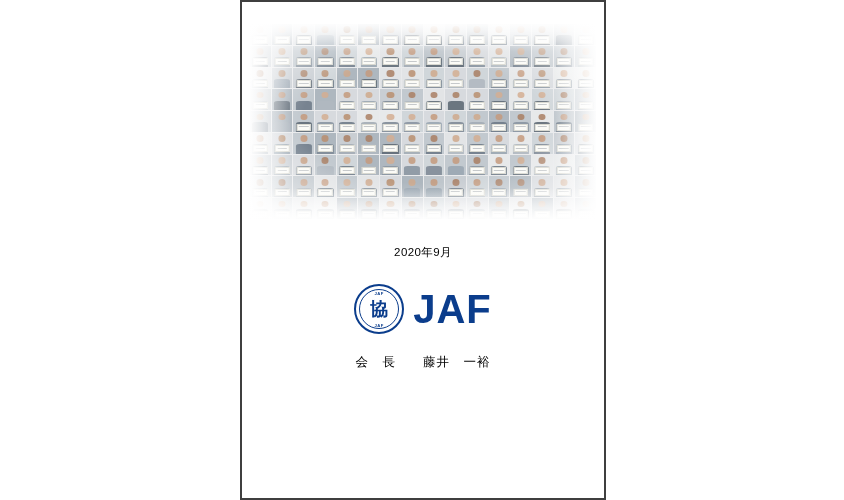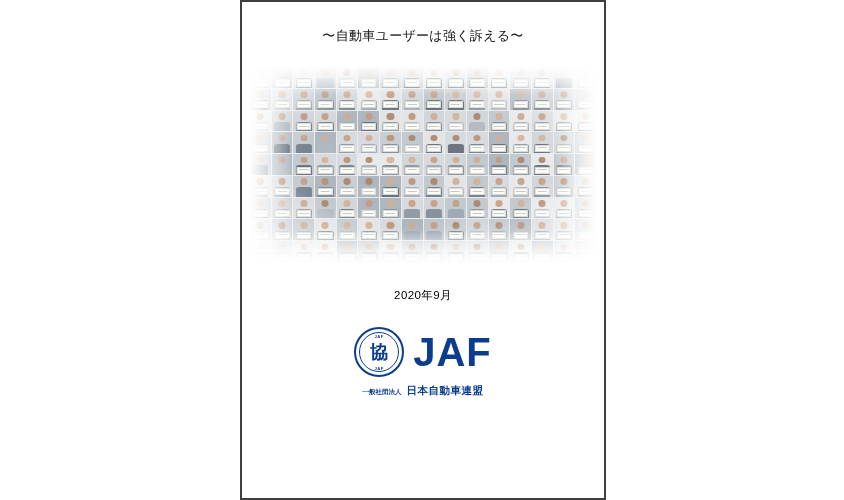--- a/index.html
+++ b/index.html
@@ -219,21 +219,20 @@
   }
 </style>
 </head>
 <body>
 
 <div class="stage">
 
   <div class="doc-page">
 
 
-    <div class="doc-subtitle">〜自動車ユーザーは強く訴える〜</div>
 
     <div class="photo-mosaic">
       <div class="mosaic-grid" id="mosaic-grid">
           <div class="tile" style="background: rgb(208, 214, 218);">
             <div class="head" style="background: rgb(185, 142, 110);"></div>
             <div class="body" style="background: rgb(127, 139, 151);"></div>
             <div class="sign"></div>
           </div>
           <div class="tile" style="background: rgb(174, 183, 191);">
             <div class="head" style="background: rgb(212, 174, 146);"></div>
@@ -942,22 +941,19 @@
     <div class="logo-block">
       <div class="logo-row">
         <div class="logo-emblem">
           <div class="inner-ring"></div>
           <div class="top-text">JAF</div>
           <div class="glyph">協</div>
           <div class="bottom-text">JAF</div>
         </div>
         <div class="logo-wordmark">JAF</div>
       </div>
-      <div class="logo-caption">
-        <span class="small">一般社団法人</span>
-        <span class="big">日本自動車連盟</span>
-      </div>
     </div>
 
+    <div class="doc-signer">会　長　　藤井　一裕</div>
 
   </div>
 
 </div>
 
 </body></html>

